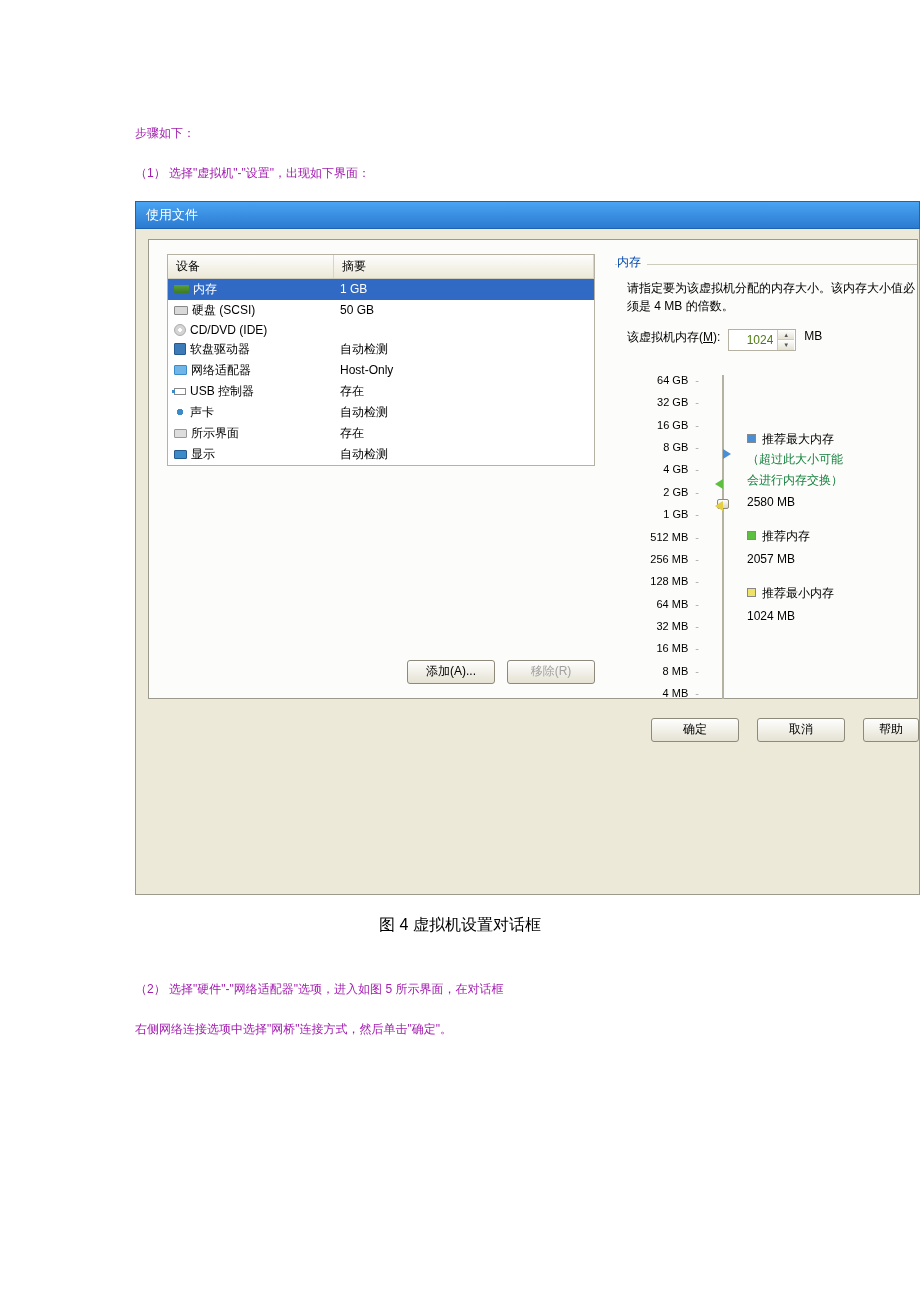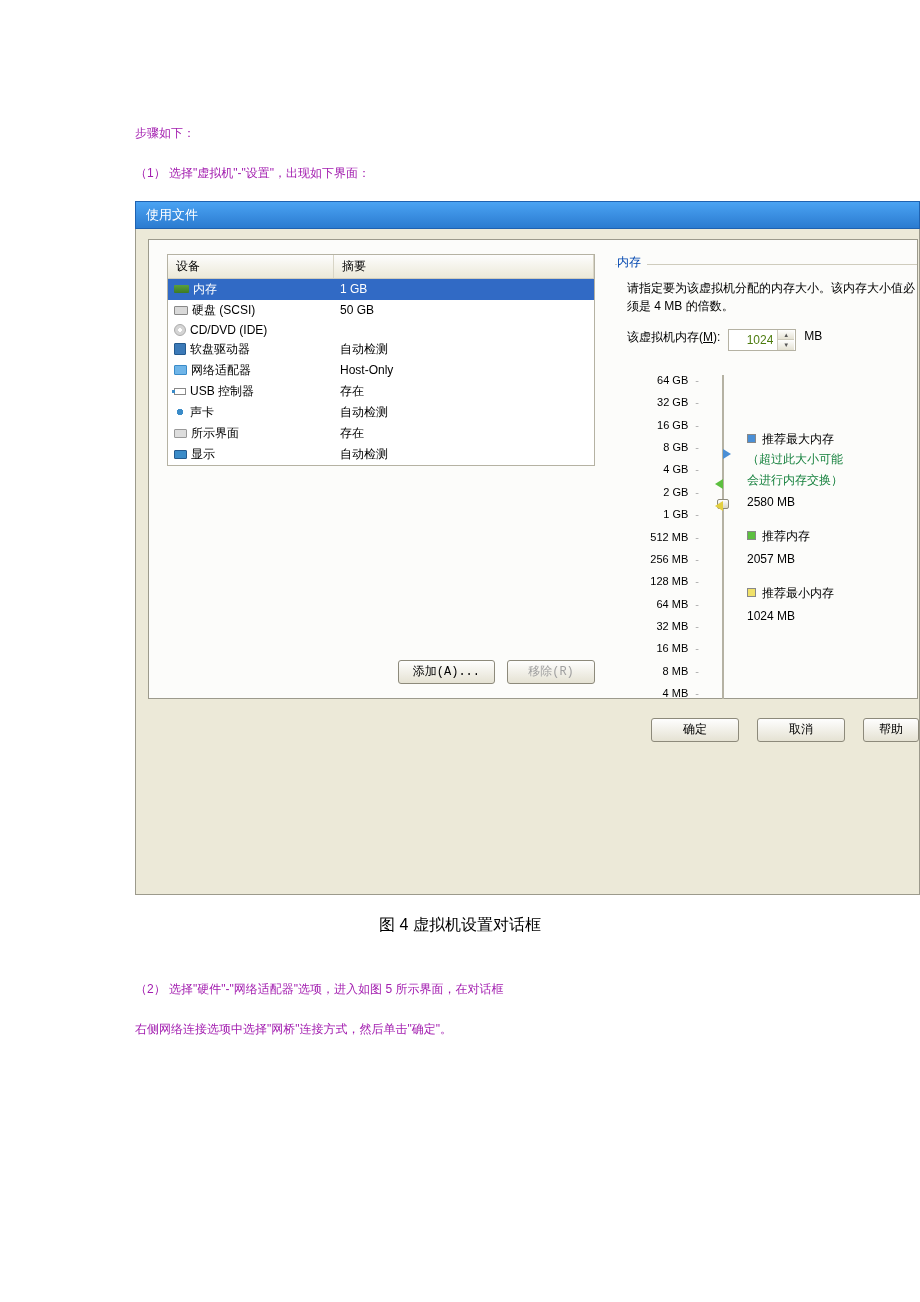--- a/index.html
+++ b/index.html
@@ -153,21 +153,21 @@
     gap: 12px;
   }
   .winbtn {
     min-width: 88px;
     height: 24px;
     padding: 0 14px;
     background: linear-gradient(#fefefe, #e5e2d3);
     border: 1px solid #8d8a7b;
     border-radius: 3px;
     font-size: 12px;
-    font-family: Liberation Mono, monospace;
+    font-family: Liberation Sans, sans-serif;
     cursor: pointer;
     color: #000;
   }
   .winbtn:disabled {
     color: #a0a0a0;
     cursor: default;
   }
   .right-panel {
     position: absolute;
     left: 466px;

